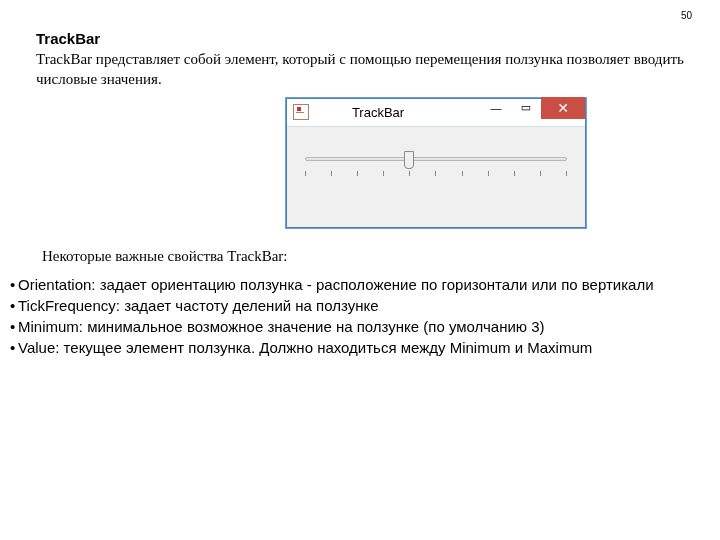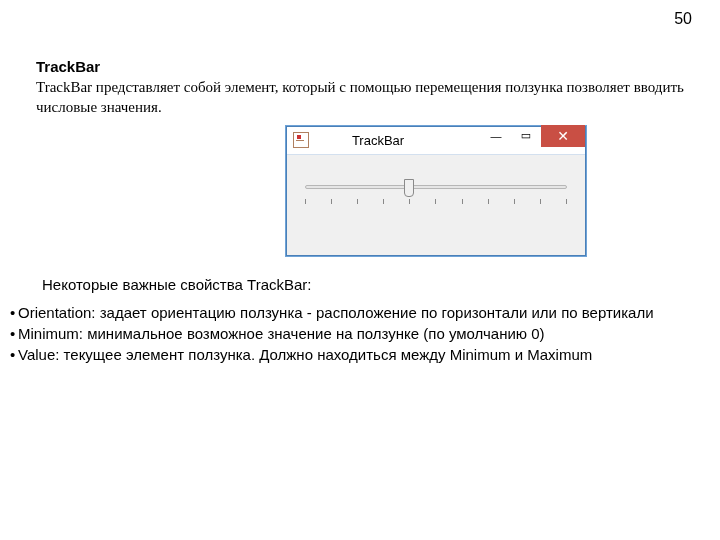--- a/index.html
+++ b/index.html
@@ -11,26 +11,25 @@
     font-family: Arial, Helvetica, sans-serif;
     font-size: 15px;
     color: #000;
     background: #fff;
     position: relative;
   }
   .page-number {
     position: absolute;
     top: 10px;
     right: 28px;
-    font-size: 16px;
+    font-size: 10px;
     text-align: right;
   }
   .content {
     padding: 30px 24px 0 36px;
-    margin-top: 28px;
   }
   .heading {
     font-weight: 700;
     margin-bottom: 2px;
   }
   .intro {
     line-height: 1.35;
     margin-bottom: 8px;
     font-family: Liberation Serif, serif;
   }
@@ -133,20 +132,21 @@
     height: 8px;
     display: flex;
     justify-content: space-between;
   }
   .ticks span {
     width: 1px; height: 5px;
     background: #888;
   }
   .subheading {
     margin: 20px 0 10px 6px;
+    font-family: Liberation Serif, serif;
   }
   ul.props {
     margin: 0;
     padding: 0 28px 0 10px;
     list-style: none;
   }
   ul.props li {
     position: relative;
     padding-left: 8px;
     line-height: 1.35;
@@ -197,15 +197,16 @@
           </div>
       </div>
     </div>
   </div>
 
   <div class="subheading">Некоторые важные свойства TrackBar:</div>
 </div>
 
 <ul class="props" id="props-list">
     <li>Orientation: задает ориентацию ползунка - расположение по горизонтали или по вертикали</li>
-    <li>Minimum: минимальное возможное значение на ползунке (по умолчанию 0)</li>
+    <li>TickFrequency: задает частоту делений на ползунке</li>
+    <li>Minimum: минимальное возможное значение на ползунке (по умолчанию 3)</li>
     <li>Value: текущее элемент ползунка. Должно находиться между Minimum и Maximum</li>
   </ul>
 
 </body></html>

